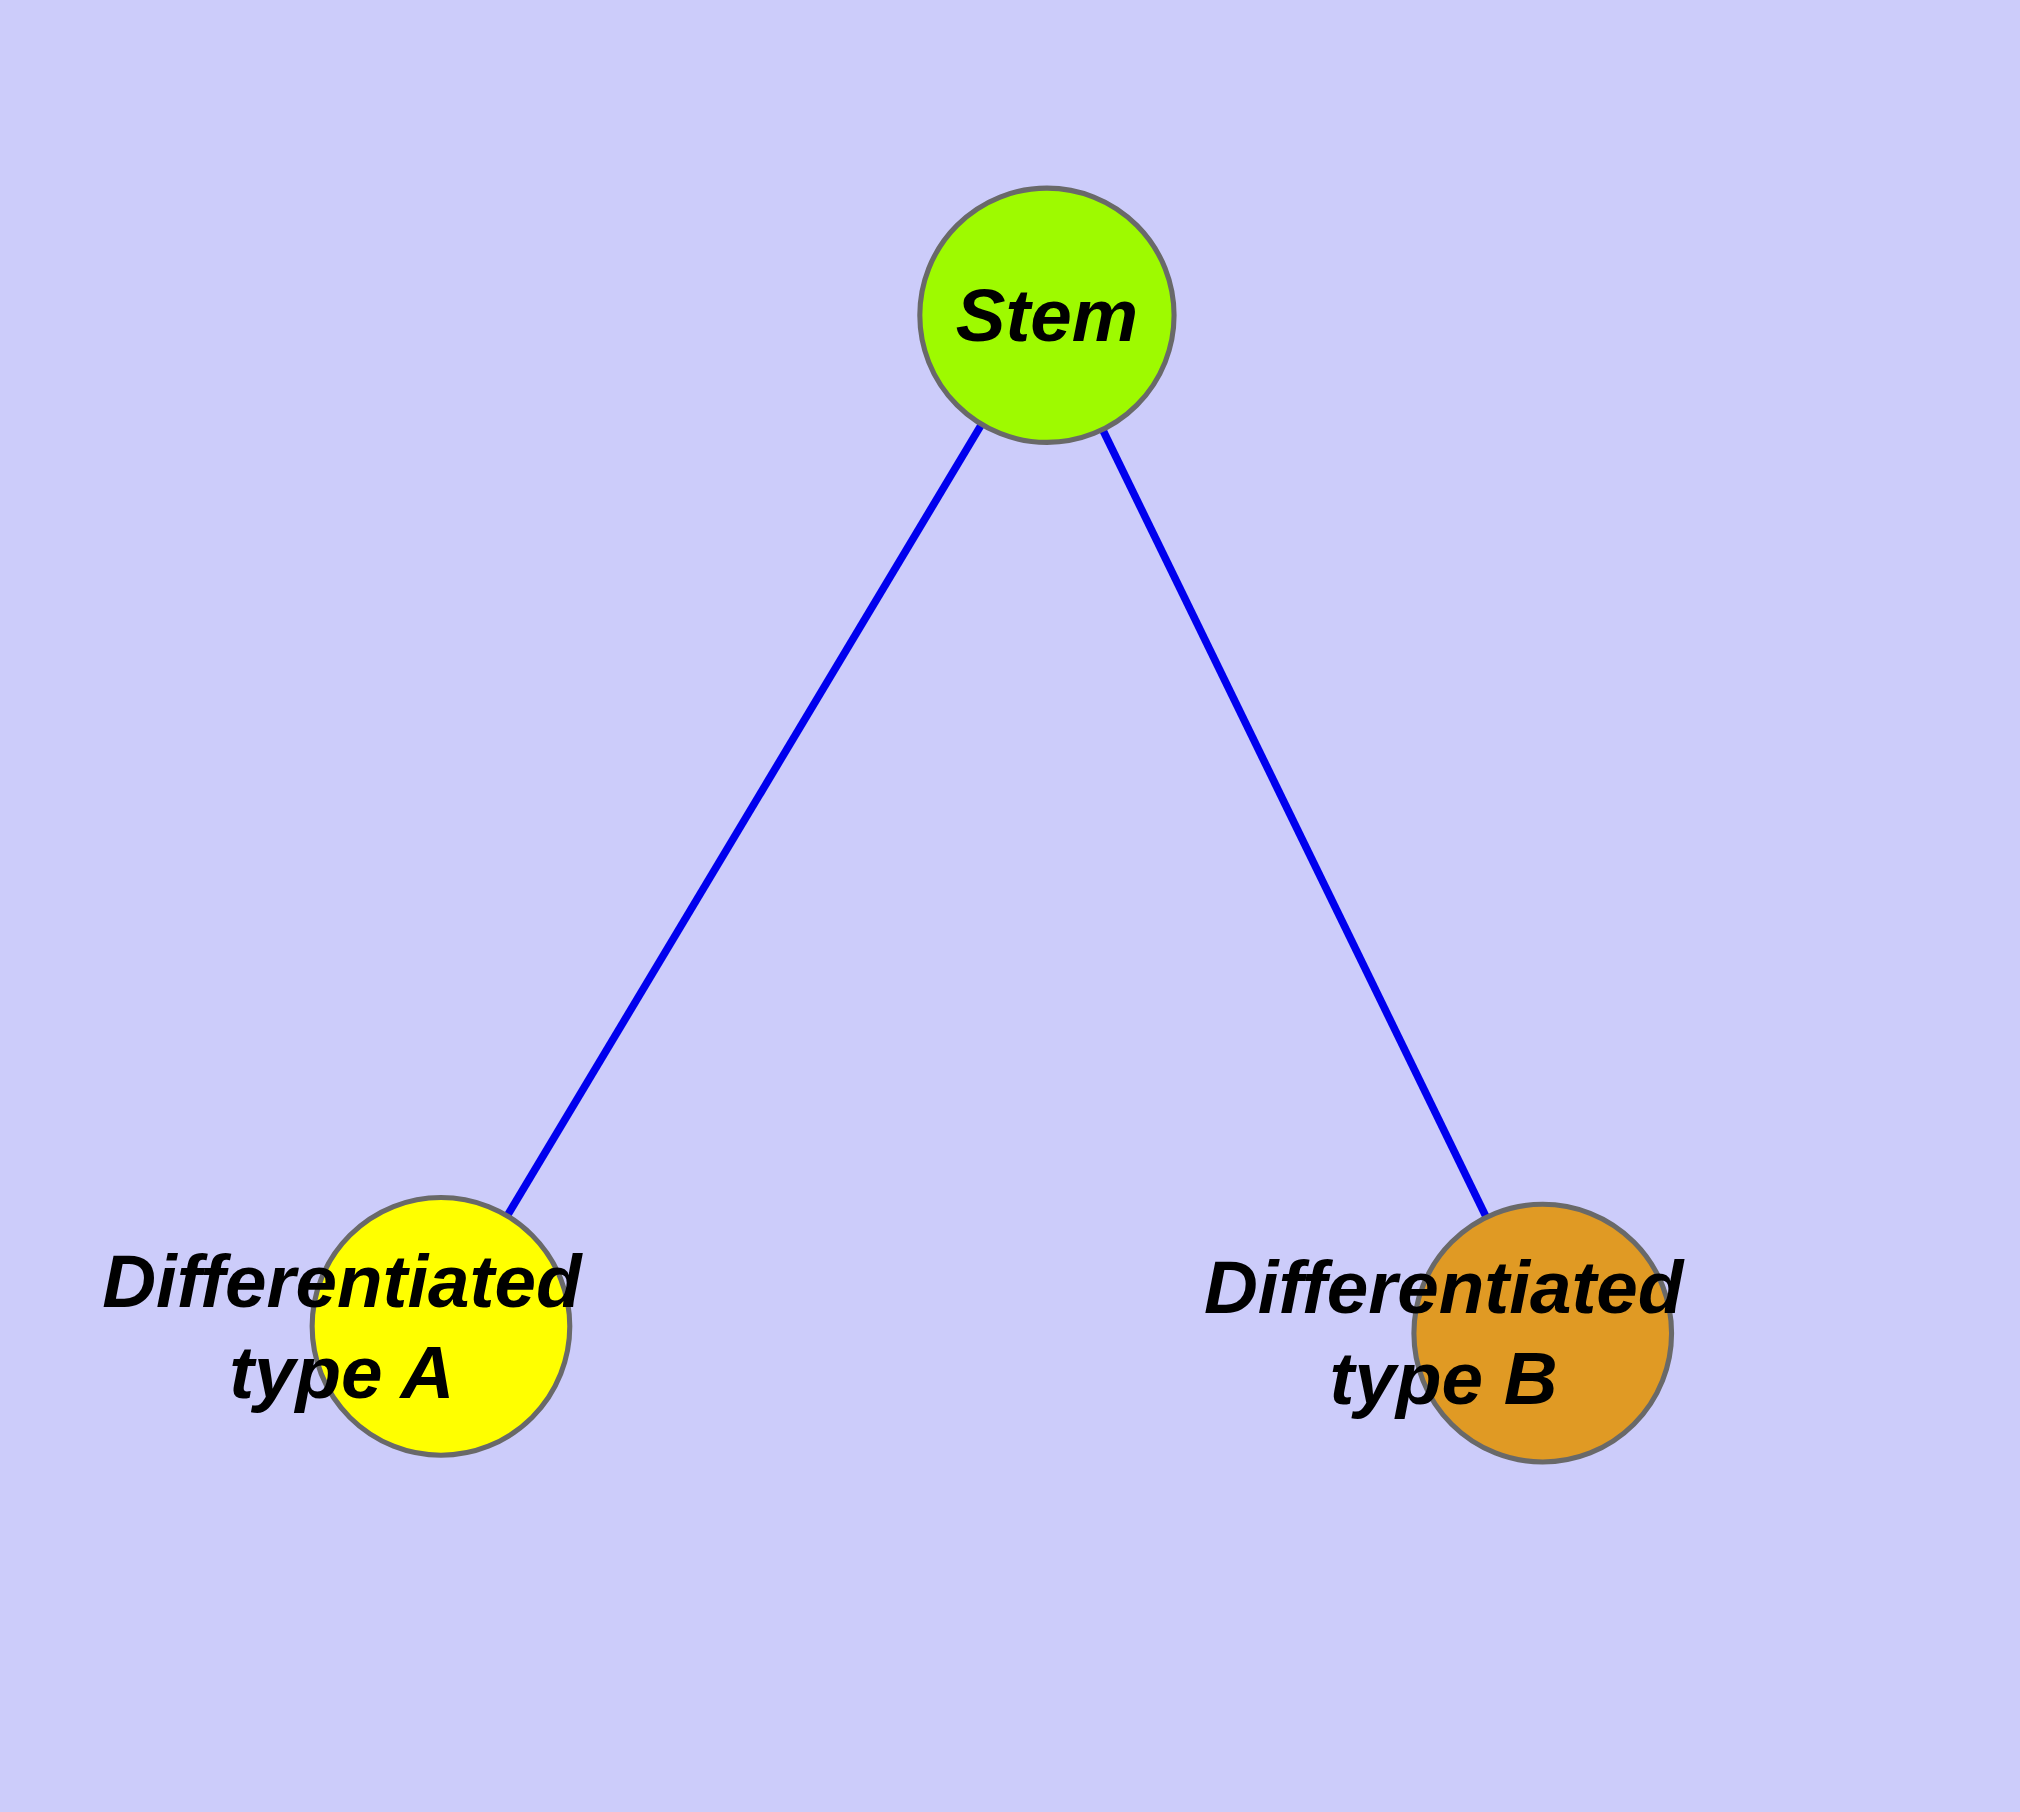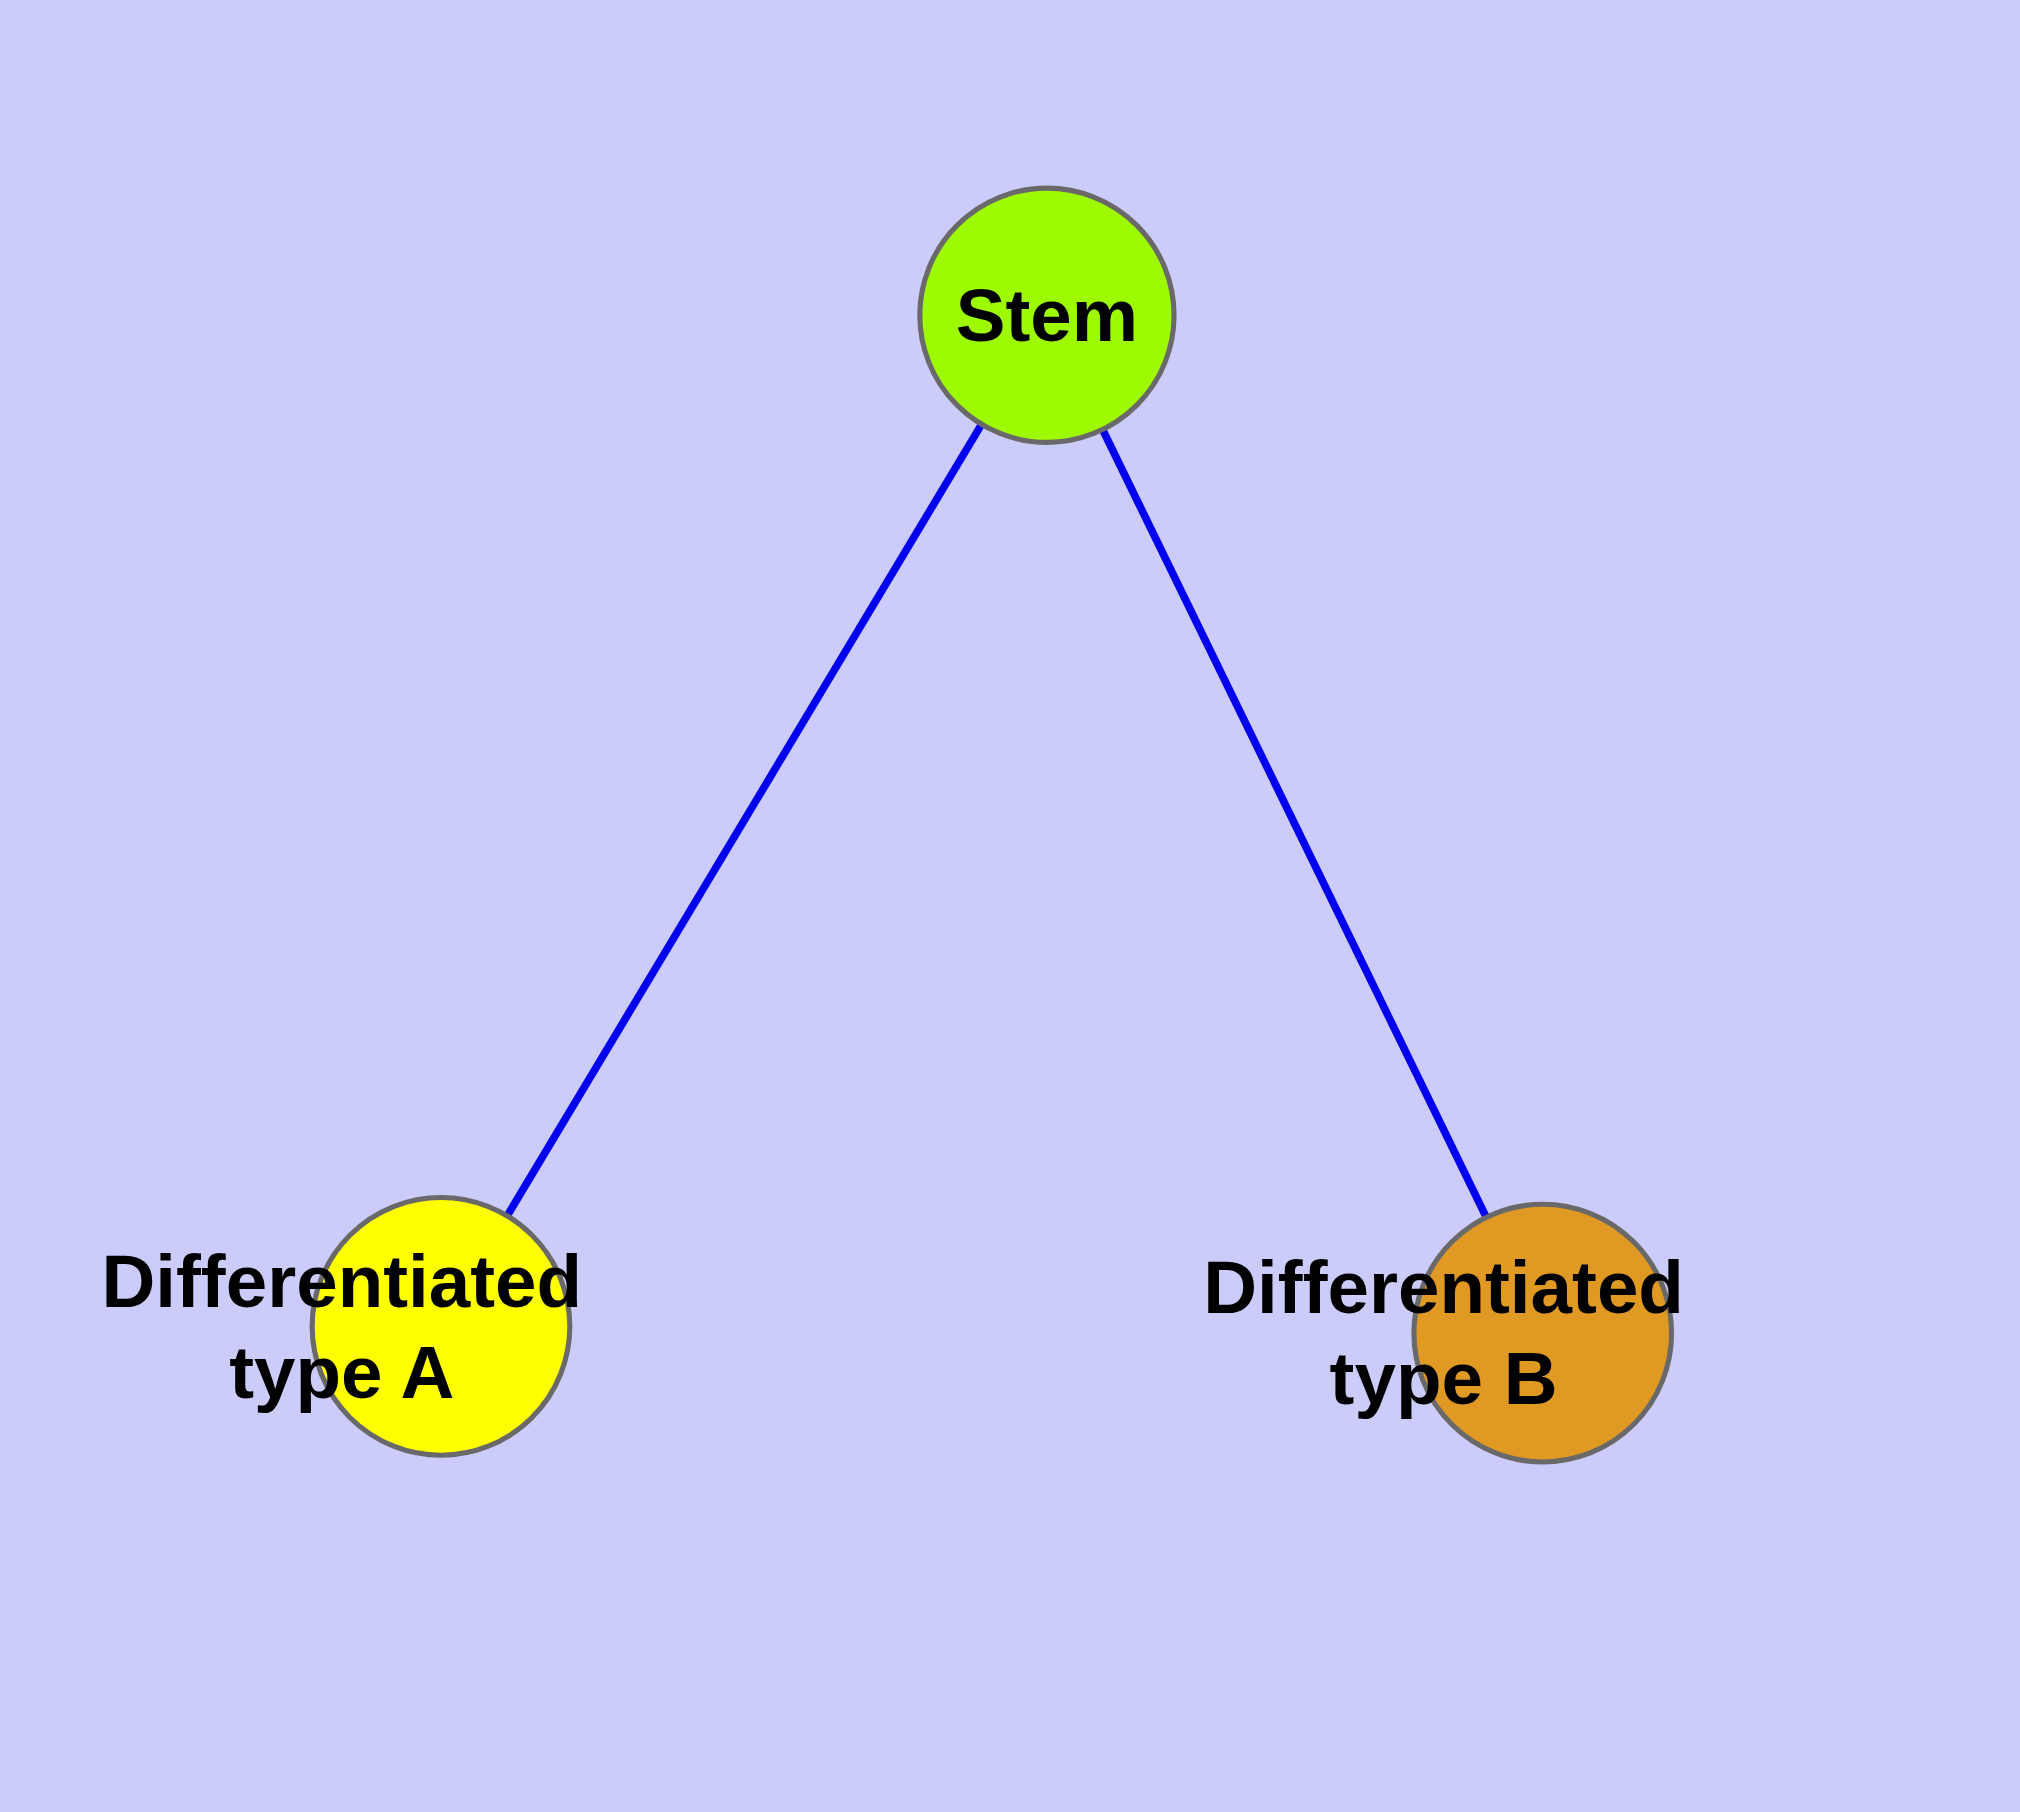--- a/index.html
+++ b/index.html
@@ -28,21 +28,21 @@
   .node-label {
     font-family: "Liberation Sans", sans-serif;
     font-weight: bold;
     fill: #000000;
     text-anchor: middle;
   }
 </style>
 </head>
 <body style="background: rgb(204, 204, 250);">
 
-<div id="graph-canvas" style="width: 2021px; height: 1812px;">
+<div id="graph-canvas" style="width: 2021px; height: 1812px; font-style: italic;">
   <svg id="graph-svg" viewBox="0 0 2384 2138" xmlns="http://www.w3.org/2000/svg" style="width: 2021px; height: 1812px;">
     <rect id="bg-rect" x="0" y="0" width="2384" height="2138" fill="#ccccfa"></rect>
     <g id="edge-layer">
         <line x1="1159.9453767859081" y1="497.2310006914849" x2="596.0827687375727" y2="1438.0535061483579" stroke="#0000ee" stroke-width="9" stroke-linecap="butt"></line>
         <line x1="1298.9344765637707" y1="503.2569339369036" x2="1755.1897086887805" y2="1439.94502587218" stroke="#0000ee" stroke-width="9" stroke-linecap="butt"></line>
       </g>
     <g id="node-layer">
         <circle cx="1235" cy="372" r="150" fill="#9efa00" stroke="#696969" stroke-width="6"></circle>
         <circle cx="520" cy="1565" r="152" fill="#ffff00" stroke="#696969" stroke-width="6"></circle>
         <circle cx="1820" cy="1573" r="152" fill="#e09a24" stroke="#696969" stroke-width="6"></circle>

